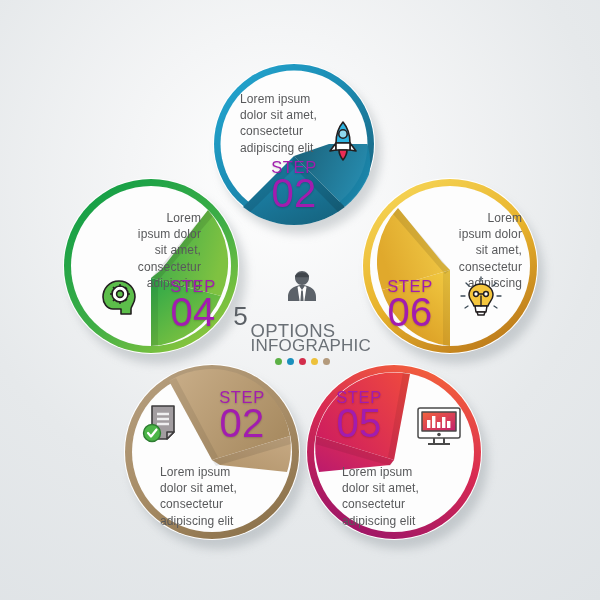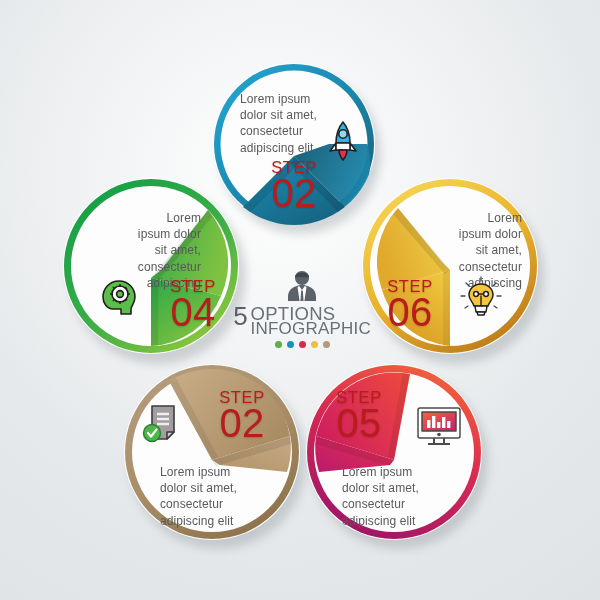--- a/index.html
+++ b/index.html
@@ -35,21 +35,21 @@
   .body-text{
     position:absolute;
     color:#58595b;
     font-size:12px;
     line-height:16.2px;
     letter-spacing:0.1px;
     white-space:pre-line;
   }
   .steplabel{
     position:absolute;
-    color:#b91c1c;
+    color:#a21caf;
     text-align:center;
     line-height:1;
     text-shadow:0 1px 2px rgba(0,0,0,0.18);
   }
   .steplabel .s-word{
     display:block;font-size:16.5px;letter-spacing:0.6px;font-weight:400;
   }
   .steplabel .s-num{
     display:block;font-size:40px;letter-spacing:0.2px;font-weight:400;margin-top:-3px;
   }
@@ -65,21 +65,21 @@
     display:flex;align-items:flex-start;justify-content:center;
     margin-top:1px;
   }
   .logo-five{
     font-size:26px;color:#5b6066;line-height:22px;
     font-family:"Liberation Sans", sans-serif;font-weight:400;
     margin-right:3px;
   }
   .logo-words{text-align:left;}
   .logo-opt{
-    font-size:18.5px;color:#6a7076;line-height:17px;letter-spacing:0.2px;
+    font-size:18.5px;color:#6a7076;line-height:17px;letter-spacing:0.2px;margin-top:17px;
   }
   .logo-info{
     font-size:17px;color:#6a7076;line-height:13.5px;
     letter-spacing:0.2px;font-weight:normal;
   }
   .dots{display:flex;justify-content:center;gap:5px;margin-top:5px;}
   .dots i{display:block;width:7px;height:7px;border-radius:50%;}
 </style>
 </head>
 <body>

